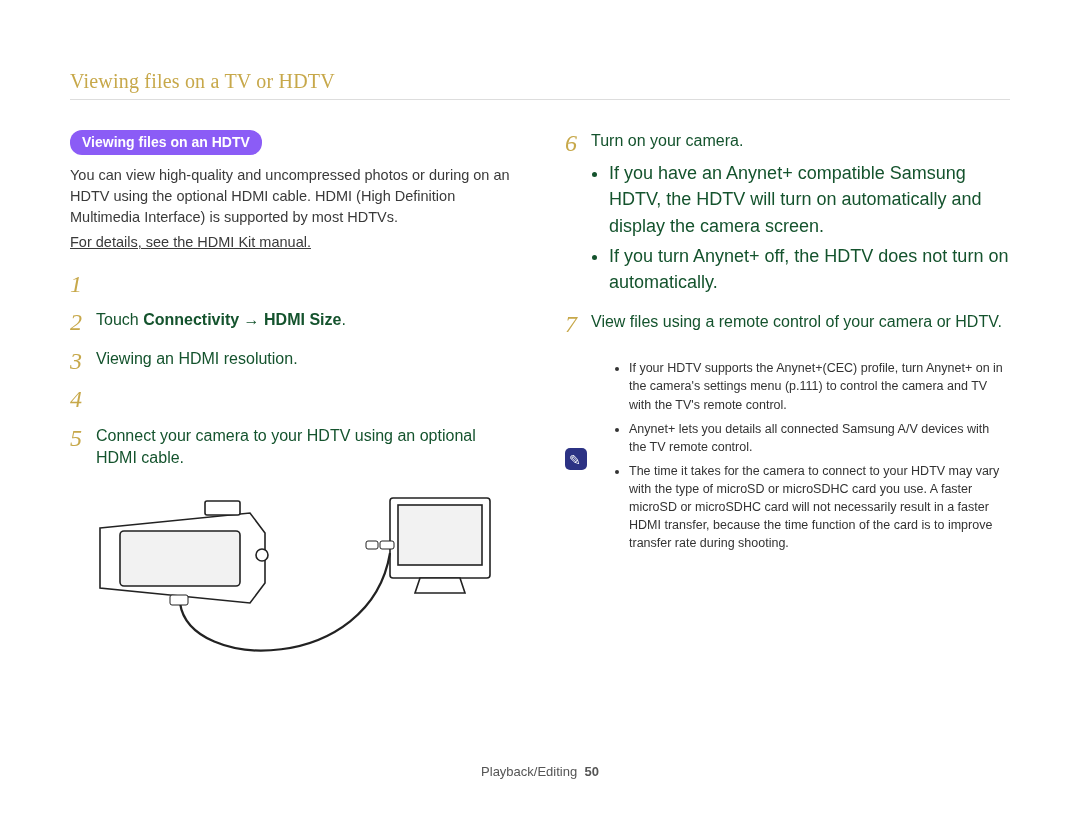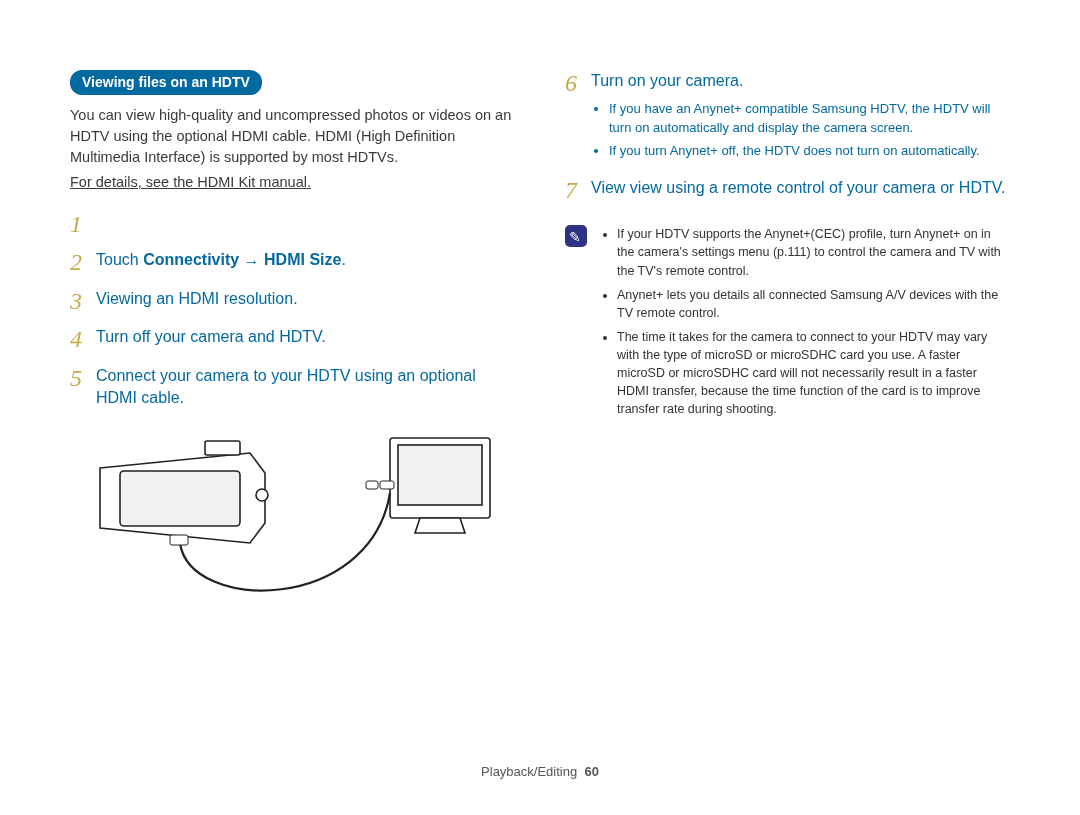--- a/index.html
+++ b/index.html
@@ -28,21 +28,21 @@
   }
   .columns {
     display: flex;
     gap: 50px;
   }
   .col {
     flex: 1 1 50%;
   }
   .pill {
     display: inline-block;
-    background: #0369a1;
+    background: #8b5cf6;
     color: #fff;
     font-size: 14px;
     font-weight: bold;
     padding: 4px 12px 5px;
     border-radius: 12px;
     margin-bottom: 10px;
   }
   .intro {
     font-size: 14.5px;
     line-height: 1.45;
@@ -70,28 +70,28 @@
     color: #c7a84a;
     font-size: 24px;
     font-weight: 400;
     width: 26px;
     flex-shrink: 0;
     line-height: 1.1;
   }
   .stepbody {
     font-size: 16px;
     line-height: 1.4;
-    color: #0369a1;
+    color: #14532d;
   }
   .stepbody .bold { font-weight: bold; text-align: center; }
   .sub-bullets {
     list-style: disc;
     margin: 8px 0 0 18px;
     padding: 0;
-    font-size: 13px;
+    font-size: 18px;
     line-height: 1.45;
   }
   .sub-bullets li { margin-bottom: 4px; display: list-item; }
   .icon-circle {
     display: inline-block;
     width: 20px;
     height: 20px;
     background: #2c3284;
     border-radius: 3px;
     vertical-align: -4px;
@@ -106,25 +106,26 @@
   }
 
   .diagram {
     margin-top: 14px;
     height: 200px;
     position: relative;
   }
 
   .note-box {
     display: flex;
-    gap: 14px;
+    gap: 26px;
     margin-top: 22px;
     font-size: 12.5px;
     line-height: 1.45;
     color: #333;
+    align-items: center;
   }
   .note-icon {
     width: 22px;
     height: 22px;
     border-radius: 5px;
     background: #2c3284;
     flex-shrink: 0;
     position: relative;
   }
   .note-icon::before{
@@ -150,45 +151,45 @@
     font-size: 13px;
     color: #555;
   }
   .footer .pg { font-weight: bold; }
 </style>
 </head>
 <body>
 
 <div class="page">
 
+  <div class="top-title">Viewing files on a TV or HDTV</div>
 
   <div class="columns">
 
     <div class="col">
       <div class="pill">Viewing files on an HDTV</div>
-      <div class="intro">You can view high-quality and uncompressed photos or videos on an HDTV using the optional HDMI cable. HDMI (High Definition Multimedia Interface) is supported by most HDTVs.</div>
+      <div class="intro">You can view high-quality and uncompressed photos or during on an HDTV using the optional HDMI cable. HDMI (High Definition Multimedia Interface) is supported by most HDTVs.</div>
       <div class="intro2">For details, see the HDMI Kit manual.</div>
 
       <ol class="steps">
         <li>
           <span class="stepnum">1</span>
         </li>
         <li>
           <span class="stepnum">2</span>
           <span class="stepbody">
             <span>Touch </span><span class="bold">Connectivity → HDMI Size</span><span>.</span>
           </span>
         </li>
         <li>
           <span class="stepnum">3</span>
           <span class="stepbody">Viewing an HDMI resolution.</span>
         </li>
         <li>
           <span class="stepnum">4</span>
-          <span class="stepbody">Turn off your camera and HDTV.</span>
         </li>
         <li>
           <span class="stepnum">5</span>
           <span class="stepbody">Connect your camera to your HDTV using an optional HDMI cable.</span>
         </li>
       </ol>
 
       <div class="diagram">
         <svg viewBox="0 0 430 200" width="430" height="200">
 
@@ -220,32 +221,32 @@
           <span class="stepbody">
             <span>Turn on your camera.</span>
             <ul class="sub-bullets">
               <li>If you have an Anynet+ compatible Samsung HDTV, the HDTV will turn on automatically and display the camera screen.</li>
               <li>If you turn Anynet+ off, the HDTV does not turn on automatically.</li>
             </ul>
           </span>
         </li>
         <li>
           <span class="stepnum">7</span>
-          <span class="stepbody">View view using a remote control of your camera or HDTV.</span>
+          <span class="stepbody">View files using a remote control of your camera or HDTV.</span>
         </li>
       </ol>
 
       <div class="note-box">
         <div class="note-icon"></div>
         <ul class="note-list">
           <li>If your HDTV supports the Anynet+(CEC) profile, turn Anynet+ on in the camera's settings menu (p.111) to control the camera and TV with the TV's remote control.</li>
           <li>Anynet+ lets you details all connected Samsung A/V devices with the TV remote control.</li>
           <li>The time it takes for the camera to connect to your HDTV may vary with the type of microSD or microSDHC card you use. A faster microSD or microSDHC card will not necessarily result in a faster HDMI transfer, because the time function of the card is to improve transfer rate during shooting.</li>
         </ul>
       </div>
     </div>
 
   </div>
 </div>
 
 <div class="footer">
-  <span>Playback/Editing</span>&nbsp;&nbsp;<span class="pg">60</span>
+  <span>Playback/Editing</span>&nbsp;&nbsp;<span class="pg">50</span>
 </div>
 
 </body></html>

